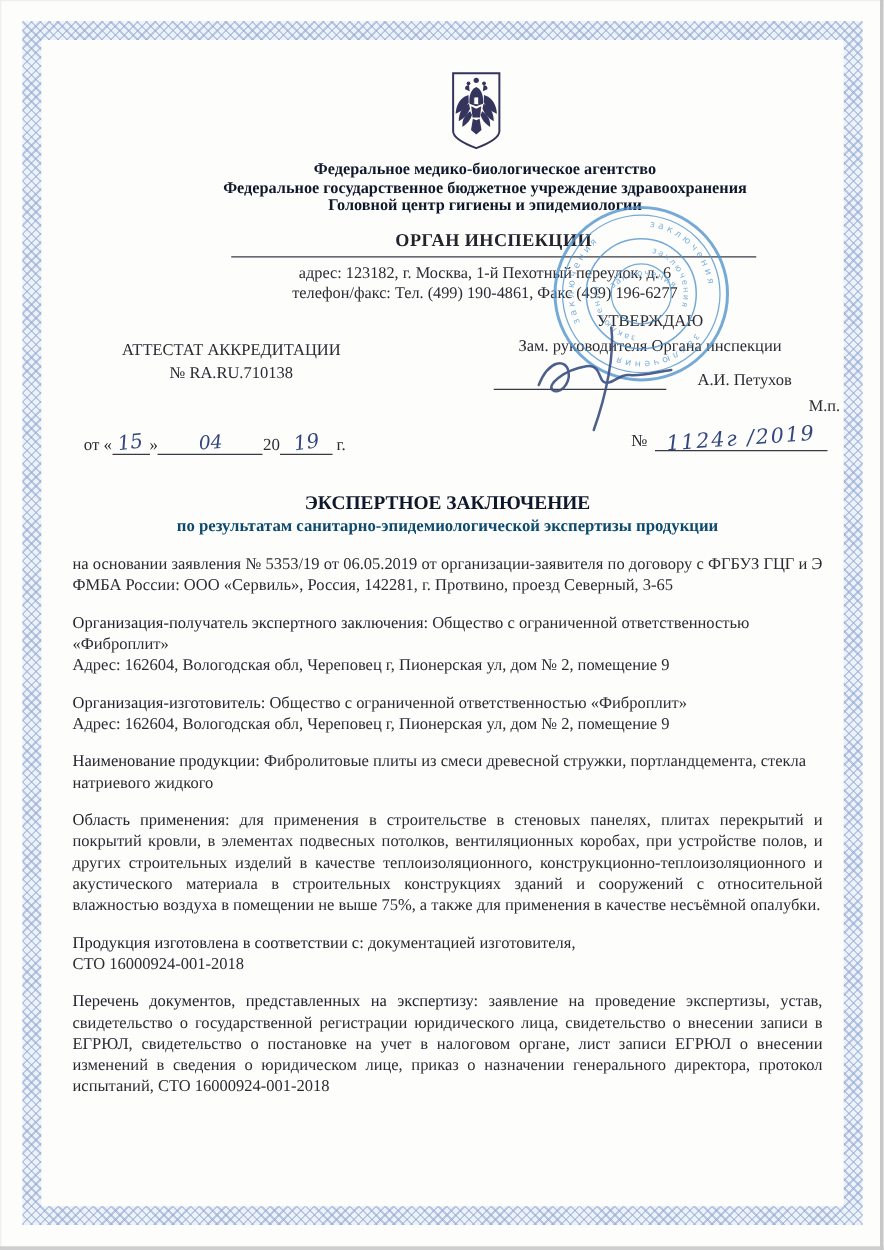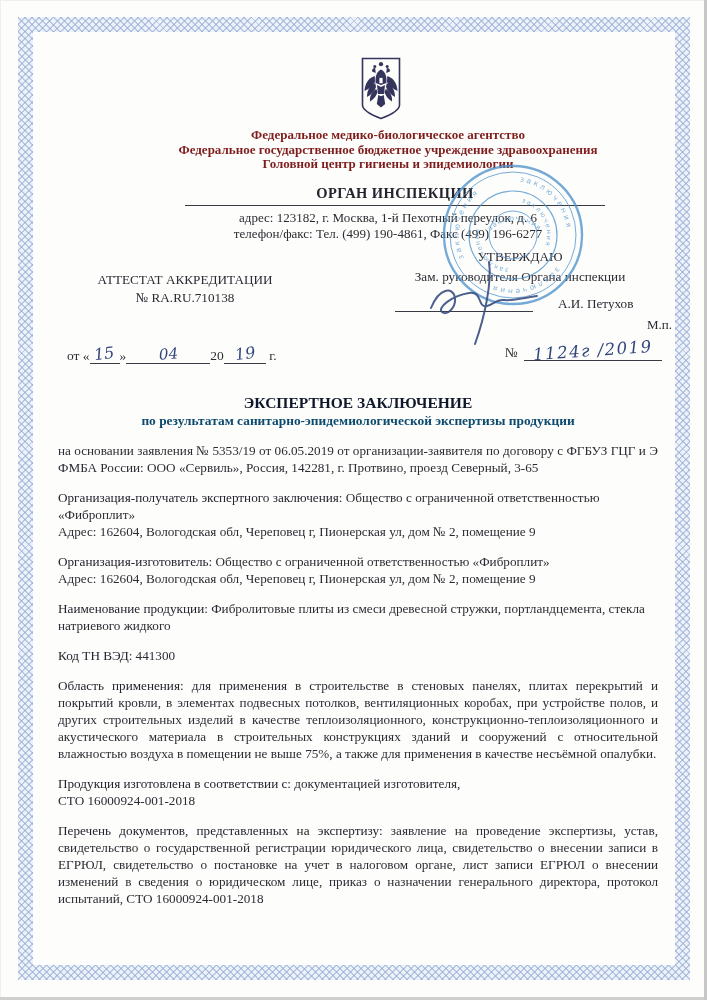--- a/index.html
+++ b/index.html
@@ -18,21 +18,21 @@
     background-image:
       repeating-linear-gradient(45deg,  rgba(141,166,207,.55) 0 1.4px, transparent 1.4px 5px),
       repeating-linear-gradient(-45deg, rgba(141,166,207,.55) 0 1.4px, transparent 1.4px 5px);
   }
   .frame-inner {
     position:absolute; left:15px; top:15px; right:15px; bottom:15px;
     background:#fdfdfc;
   }
 
   .hdr-lines { left:88px; top:128px; width:600px; text-align:center;
-    font-weight:bold; font-size:13px; line-height:14.6px; color:#7f1d1d; }
+    font-weight:bold; font-size:13px; line-height:14.6px; color:#0f172a; }
   .dept { left:185px; top:185px; width:420px; text-align:center;
     font-weight:bold; font-size:14.5px; letter-spacing:.4px;
     border-bottom:1.6px solid #3a3a45; padding-bottom:3px; color:#23232e; }
   .addr-lines { left:88px; top:210px; width:600px; text-align:center;
     font-size:13px; line-height:15.5px; }
 
   .accr { left:70px; top:271px; width:230px; text-align:center;
     font-size:13.2px; line-height:17.5px; }
   .appr { left:395px; top:249px; width:250px; font-size:13.2px; line-height:16px; }
   .appr .right { text-align:center; }
@@ -139,21 +139,20 @@
     <p class="justify"><span>на основании заявления № 5353/19 от 06.05.2019 от организации-заявителя по договору с ФГБУЗ ГЦГ и Э ФМБА России: ООО «Сервиль», Россия, 142281, г. Протвино, проезд Северный, 3-65</span></p>
 
     <p><span class="plabel">Организация-получатель экспертного заключения</span><span>: Общество с ограниченной ответственностью «Фиброплит»</span><br>
       <span>Адрес: 162604, Вологодская обл, Череповец г, Пионерская ул, дом № 2, помещение 9</span></p>
 
     <p><span class="plabel">Организация-изготовитель</span><span>: Общество с ограниченной ответственностью «Фиброплит»</span><br>
       <span>Адрес: 162604, Вологодская обл, Череповец г, Пионерская ул, дом № 2, помещение 9</span></p>
 
     <p><span class="plabel">Наименование продукции</span><span>: Фибролитовые плиты из смеси древесной стружки, портландцемента, стекла натриевого жидкого</span></p>
 
-    <p><span class="plabel">Код ТН ВЭД</span><span>: 441300</span></p>
 
     <p class="justify"><span class="plabel">Область применения</span><span>: для применения в строительстве в стеновых панелях, плитах перекрытий и покрытий кровли, в элементах подвесных потолков, вентиляционных коробах, при устройстве полов, и других строительных изделий в качестве теплоизоляционного, конструкционно-теплоизоляционного и акустического материала в строительных конструкциях зданий и сооружений с относительной влажностью воздуха в помещении не выше 75%, а также для применения в качестве несъёмной опалубки.</span></p>
 
     <p><span class="plabel">Продукция изготовлена в соответствии с</span><span>: документацией изготовителя,</span><br>
       <span>СТО 16000924-001-2018</span></p>
 
     <p class="justify"><span class="plabel">Перечень документов, представленных на экспертизу</span><span>: заявление на проведение экспертизы, устав, свидетельство о государственной регистрации юридического лица, свидетельство о внесении записи в ЕГРЮЛ, свидетельство о постановке на учет в налоговом органе, лист записи ЕГРЮЛ о внесении изменений в сведения о юридическом лице, приказ о назначении генерального директора, протокол испытаний, СТО 16000924-001-2018</span></p>
   </div>
 
   <svg class="abs stamp" width="150" height="150" viewBox="0 0 150 150">

